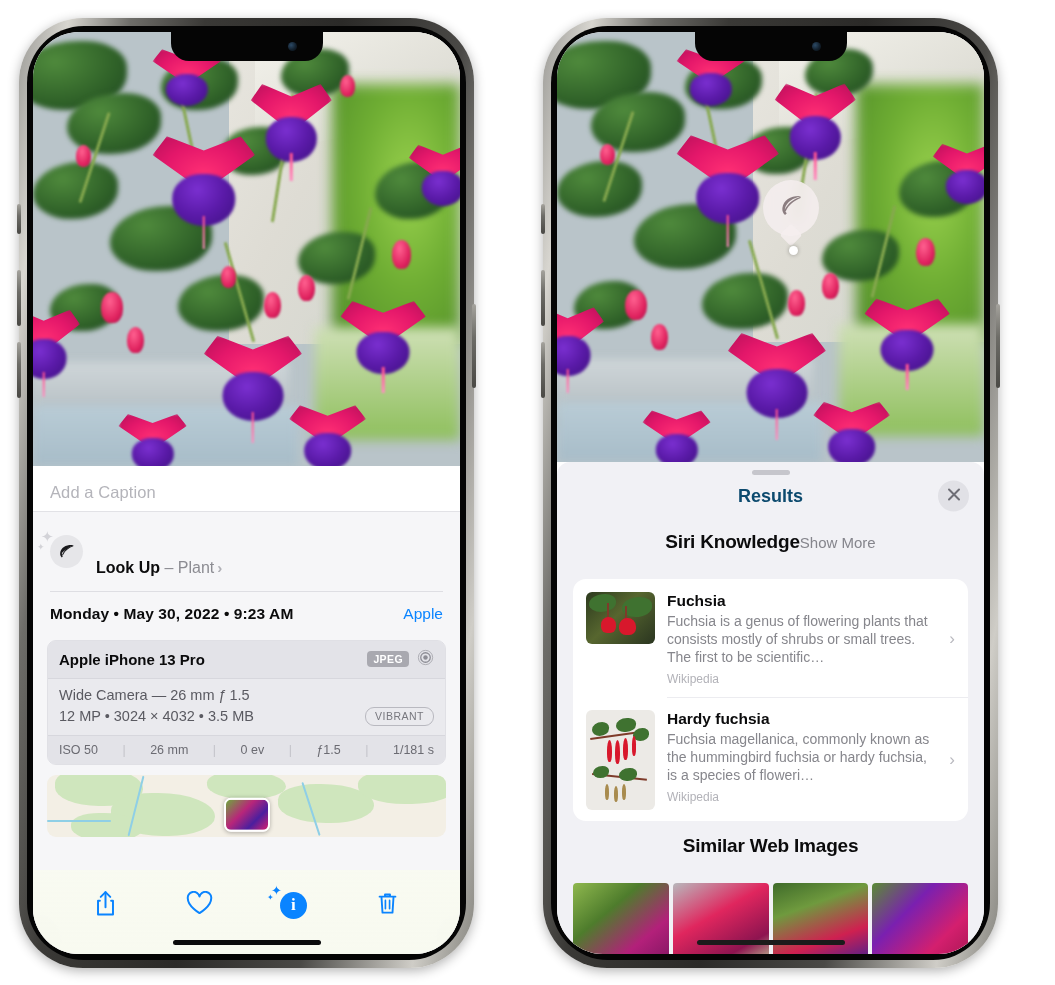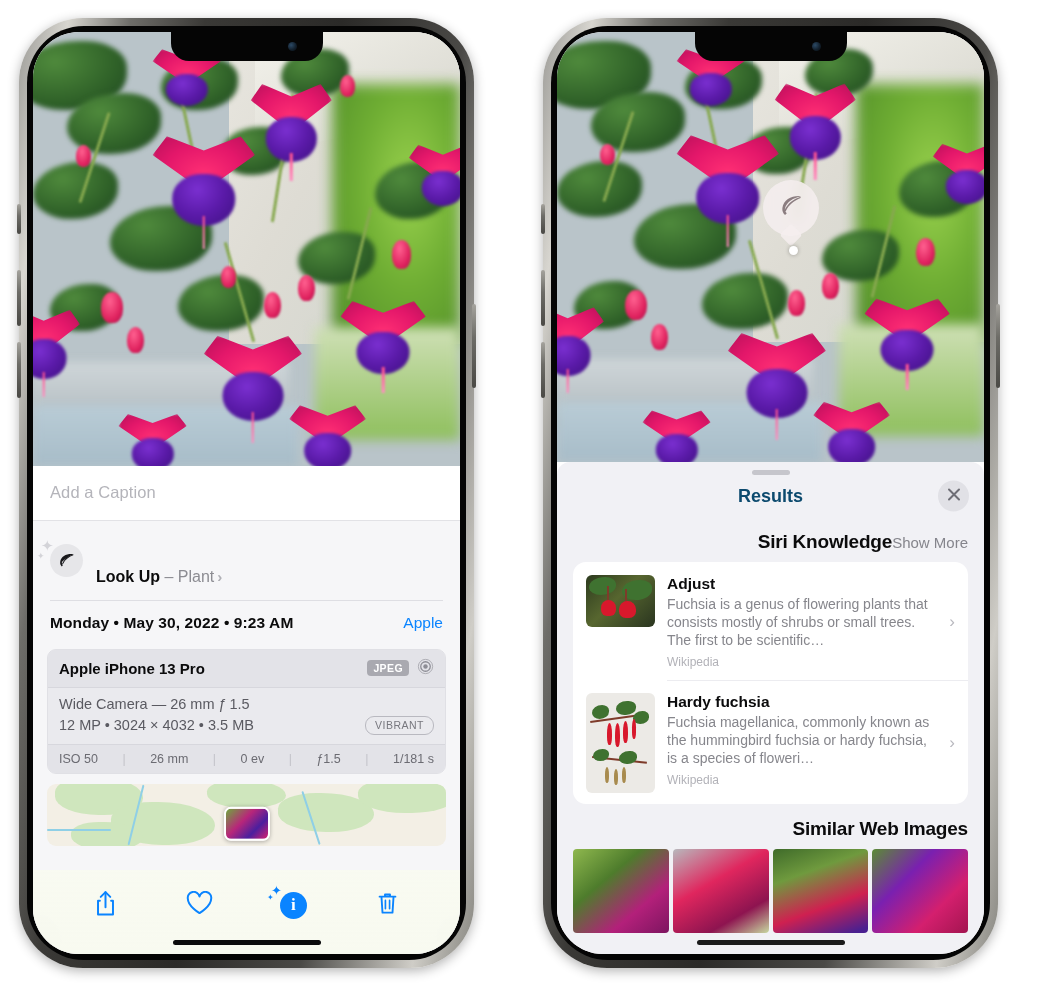--- a/index.html
+++ b/index.html
@@ -116,21 +116,21 @@
     position: absolute; left: 232px; top: 214px; width: 9px; height: 9px;
     border-radius: 50%; background: #fff; box-shadow: 0 0 4px rgba(0,0,0,.3); z-index: 25;
   }
 
   
   .info-sheet {
     position: absolute; left: 0; right: 0; top: 434px; bottom: 0;
     background: #f6f6f8; display: flex; flex-direction: column;
   }
   .caption-row {
-    background: #ffffff; padding: 17px 17px 18px;
+    background: #ffffff; padding: 17px 17px 9px;
     border-bottom: .5px solid #e2e2e6;
   }
   .caption-ph { font-size: 16.5px; color: #b4b4ba; letter-spacing: .1px; }
 
   .lookup-row {
     display: flex; align-items: center; gap: 13px;
     padding: 13px 17px 14px; position: relative;
   }
   .lookup-icon {
     position: relative; width: 33px; height: 33px; border-radius: 50%;
@@ -235,22 +235,22 @@
     height: 42px;
   }
   .results-title { font-size: 18px; font-weight: 700; color: #0c4a6e; }
   .close-btn {
     position: absolute; right: 15px; top: 50%; transform: translateY(-50%);
     width: 31px; height: 31px; border-radius: 50%; background: #e1e1e6;
     display: flex; align-items: center; justify-content: center;
   }
 
   .sec-head {
-    display: flex; align-items: baseline; justify-content: flex-end;
-    padding: 14px 16px 9px;
+    display: flex; align-items: baseline; justify-content: center;
+    padding: 14px 16px 26px;
   }
   .sec-title { font-size: 19px; font-weight: 700; color: #0b0b0c; letter-spacing: -.2px; }
   .show-more { font-size: 15px; color: #85858c; }
 
   .know-card { margin: 0 16px; background: #fff; border-radius: 13px; overflow: hidden; }
   .know-row { display: flex; align-items: flex-start; gap: 12px; padding: 13px 13px 11px; }
   .know-thumb { flex: 0 0 auto; border-radius: 6px; overflow: hidden; position: relative; }
   .know-thumb.t1 { width: 69px; height: 52px; background: linear-gradient(135deg,#2c3a1e,#57662f 45%,#2a3520); }
   .know-thumb.t2 { width: 69px; height: 100px; background: #eceae6; }
   .kt-fl { position: absolute; background: #d8182c; border-radius: 50% 50% 40% 40%; }
@@ -611,21 +611,21 @@
           <div class="know-row">
             <div class="know-thumb t1">
               <div class="kt-leaf" style="left:4%;top:4%;width:40%;height:34%"></div>
               <div class="kt-leaf" style="left:52%;top:10%;width:44%;height:38%"></div>
               <div class="kt-stem" style="left:30%;top:22%;width:2px;height:30%"></div>
               <div class="kt-stem" style="left:56%;top:26%;width:2px;height:26%"></div>
               <div class="kt-fl" style="left:22%;top:48%;width:22%;height:30%"></div>
               <div class="kt-fl" style="left:48%;top:50%;width:24%;height:32%"></div>
             </div>
             <div class="know-body">
-              <div class="know-title">Adjust</div>
+              <div class="know-title">Fuchsia</div>
               <div class="know-desc">Fuchsia is a genus of flowering plants that consists mostly of shrubs or small trees. The first to be scientific…</div>
               <div class="know-src">Wikipedia</div>
             </div>
             <div class="know-chev">›</div>
           </div>
 
           <div class="know-div"></div>
 
           <div class="know-row">
             <div class="know-thumb t2">

